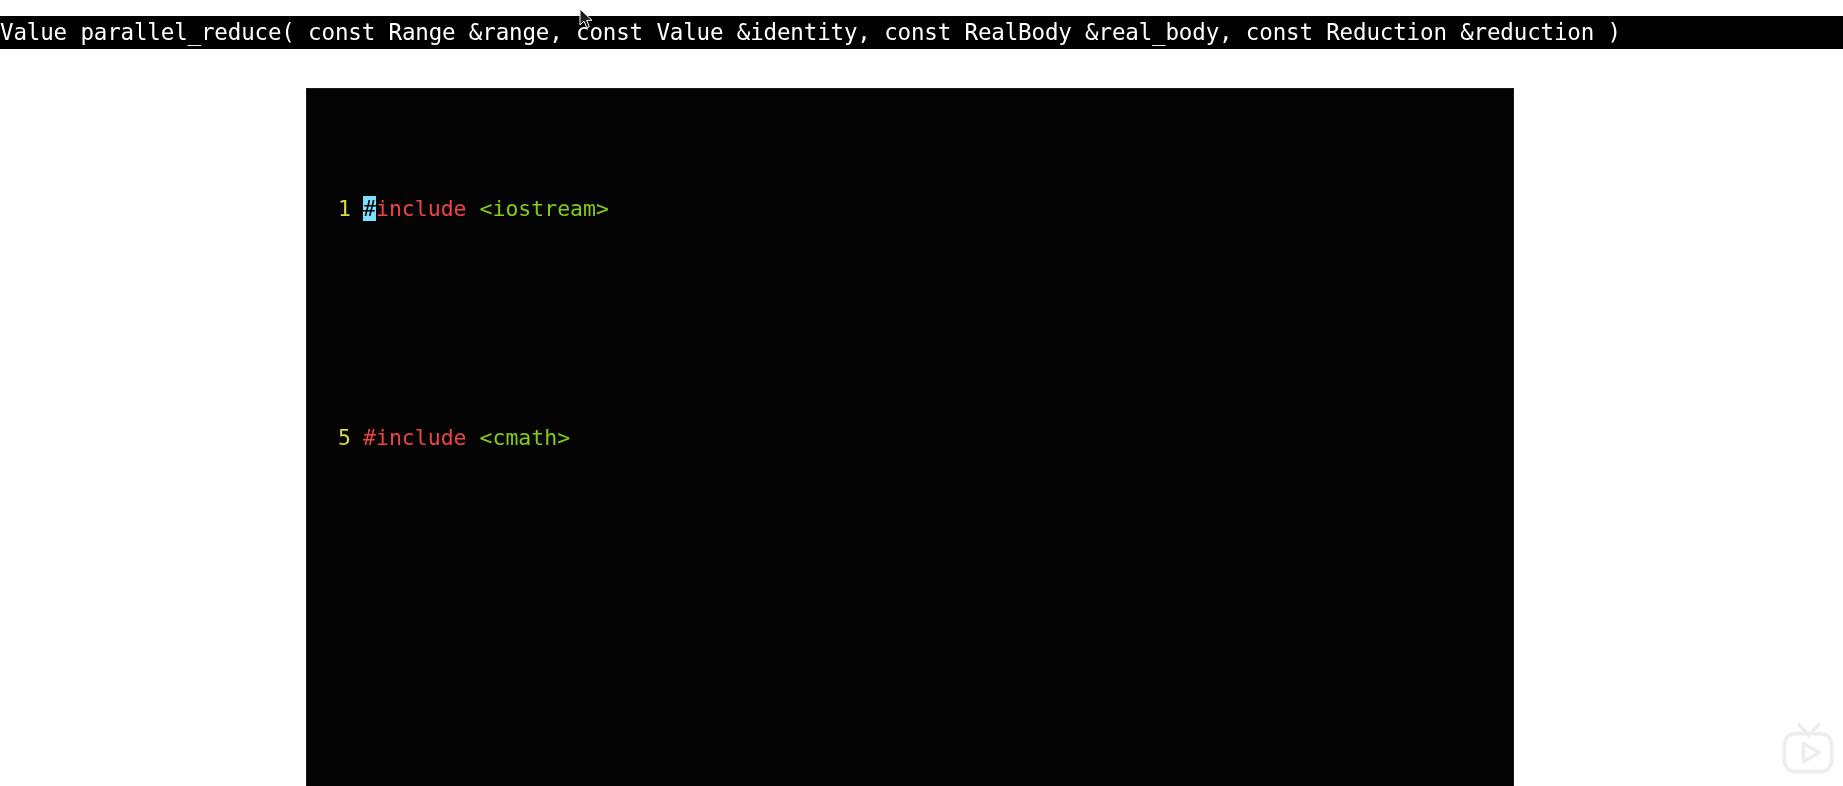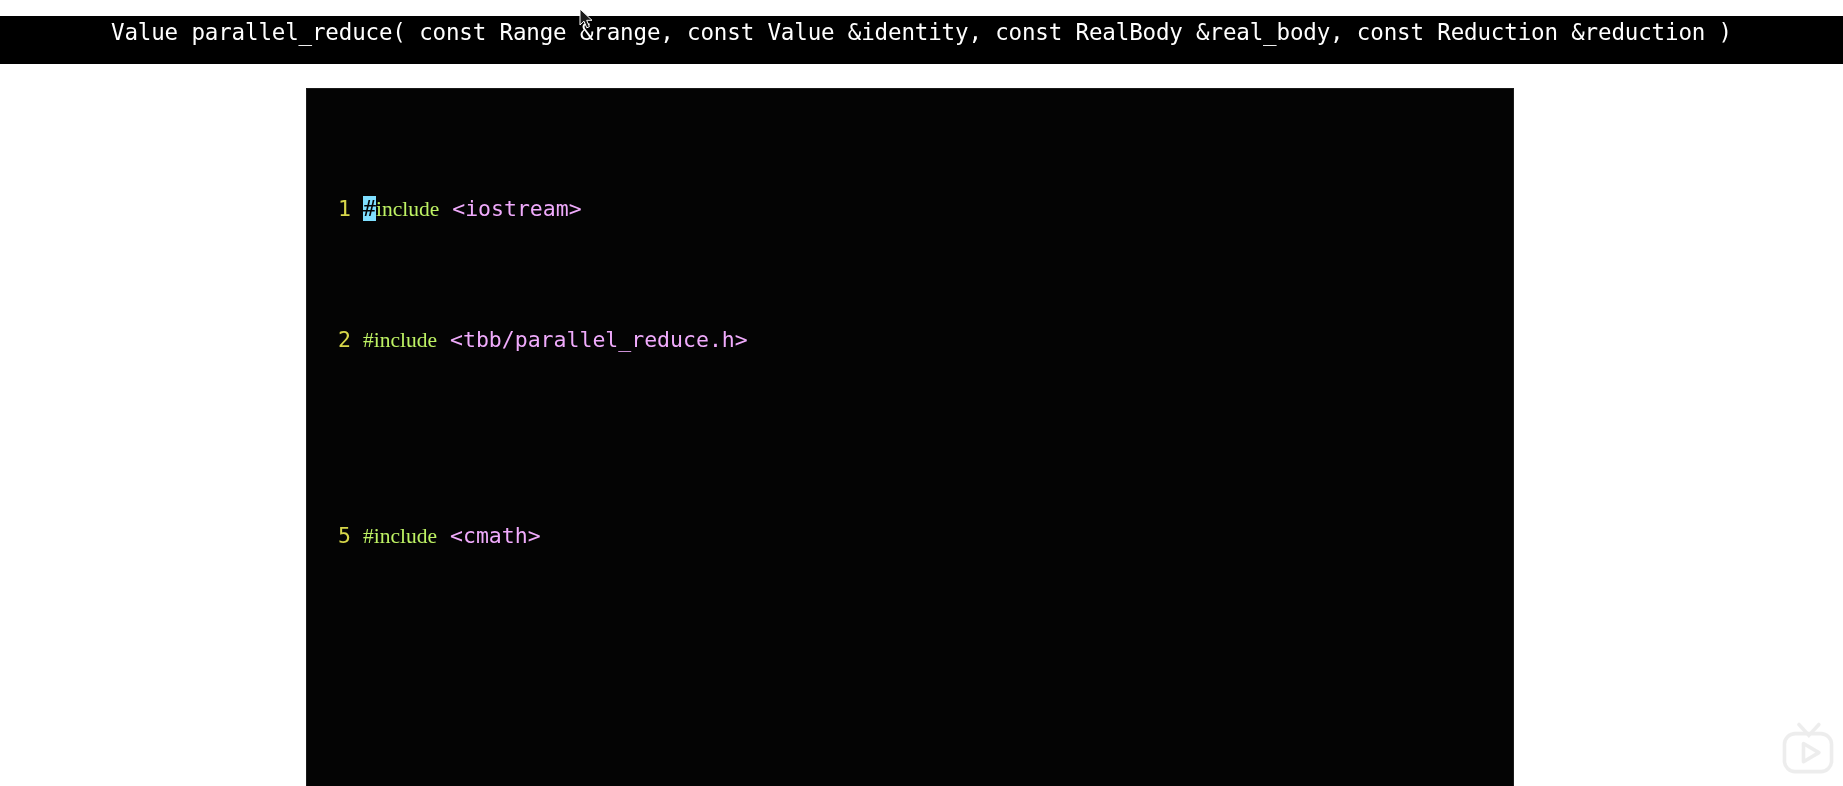--- a/index.html
+++ b/index.html
@@ -14,30 +14,29 @@
     overflow: hidden;
     font-family: "DejaVu Sans Mono", "Liberation Mono", monospace;
   }
 
   
   #signature-bar {
     position: absolute;
     left: 0;
     top: 16px;
     width: 1843px;
-    height: 48px;
+    height: 33px;
     background: #000000;
     color: #ffffff;
     font-family: "DejaVu Sans Mono", "Liberation Mono", monospace;
     font-size: 22.5px;
     line-height: 33px;
     white-space: pre;
     letter-spacing: -0.15px;
     overflow: hidden;
-    text-align: center;
   }
 
   
   #mouse-pointer {
     position: absolute;
     left: 579px;
     top: 8px;
     width: 16px;
     height: 22px;
     pointer-events: none;
@@ -71,22 +70,22 @@
   }
   .ln {
     display: inline-block;
     width: 44px;
     text-align: right;
     color: #d7d74a;
     margin-right: 12px;
   }
 
   
-  .t-pre     { color: #bef264; font-family: Liberation Serif, serif; }   
-  .t-hdr     { color: #f0abfc; }   
+  .t-pre     { color: #ef4444; }   
+  .t-hdr     { color: #84cc16; }   
   .t-plain   { color: #e8e8e8; }   
   .t-cursor  { background: #7fdfff; color: #040404; }
 
   
   #watermark {
     position: absolute;
     right: 6px;
     bottom: 8px;
     width: 58px;
     height: 58px;
@@ -101,21 +100,20 @@
 
 <svg id="mouse-pointer" viewBox="0 0 16 22" xmlns="http://www.w3.org/2000/svg">
   <path d="M1,1 L1,17 L5,13.2 L7.8,19.8 L10.4,18.7 L7.7,12.3 L13,12.3 Z" fill="#1b1b1b" stroke="#ffffff" stroke-width="1"></path>
 </svg>
 
 <div id="editor-panel">
   <div id="code-area">
 
     <span class="code-line"><span class="ln">1</span><span class="t-cursor">#</span><span class="t-pre">include</span><span class="t-plain"> </span><span class="t-hdr">&lt;iostream&gt;</span></span>
 
-    <span class="code-line"><span class="ln">2</span><span class="t-pre">#include</span><span class="t-plain"> </span><span class="t-hdr">&lt;tbb/parallel_reduce.h&gt;</span></span>
 
 
 
     <span class="code-line"><span class="ln">5</span><span class="t-pre">#include</span><span class="t-plain"> </span><span class="t-hdr">&lt;cmath&gt;</span></span>
 
     
 
     
 
     

